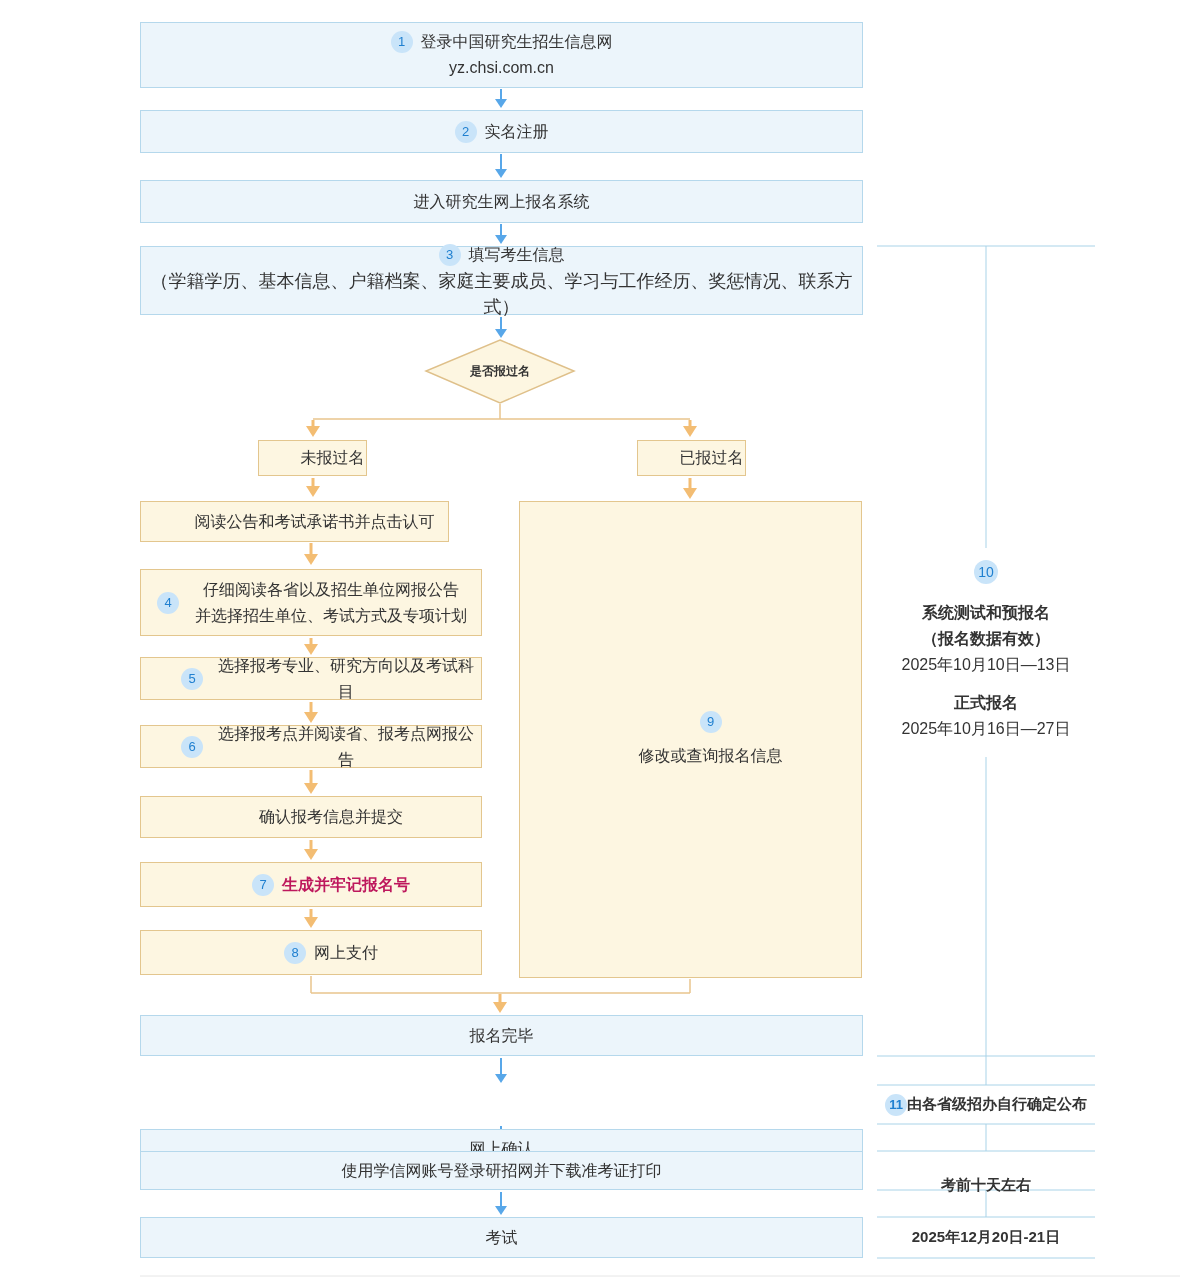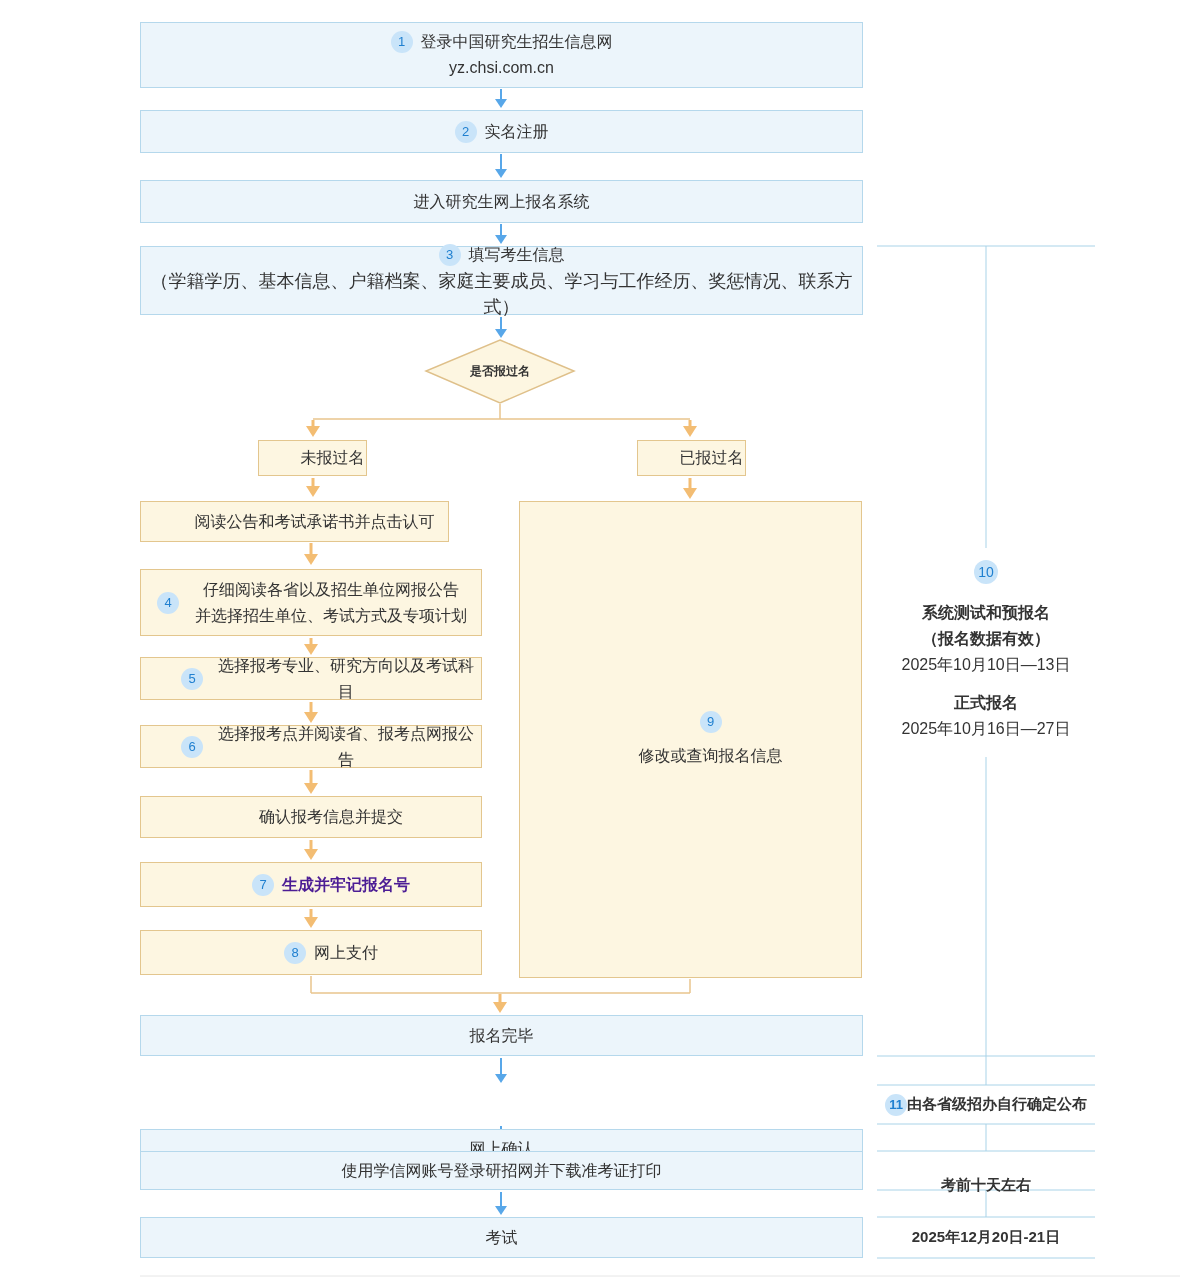--- a/index.html
+++ b/index.html
@@ -17,21 +17,21 @@
   .blue{background:#ecf5fb;border:1px solid #b5d8ec;}
   .cream{background:#fdf6e1;border:1px solid #e3c68e;padding-left:40px;}
   .row{display:flex;align-items:center;justify-content:center;gap:8px;}
   .badge{
     width:22px;height:22px;border-radius:50%;flex:none;
     background:#c9e4f9;color:#2080d0;font-size:13px;line-height:22px;
     display:inline-flex;align-items:center;justify-content:center;
   }
   .sub{font-size:18px;}
   .bold{font-weight:bold;}
-  .red{color:#4c1d95;font-weight:bold;}
+  .red{color:#be185d;font-weight:bold;}
   .badge-abs{position:absolute;left:16px;top:50%;transform:translateY(-50%);}
   .diamond-label{
     position:absolute;left:426px;top:340px;width:148px;height:63px;
     display:flex;align-items:center;justify-content:center;
     font-weight:bold;font-size:12px;color:#333;
   }
   .sidebar-block{
     position:absolute;left:877px;top:560px;width:218px;
     display:flex;flex-direction:column;align-items:center;text-align:center;
     font-size:16px;line-height:26px;color:#333;

